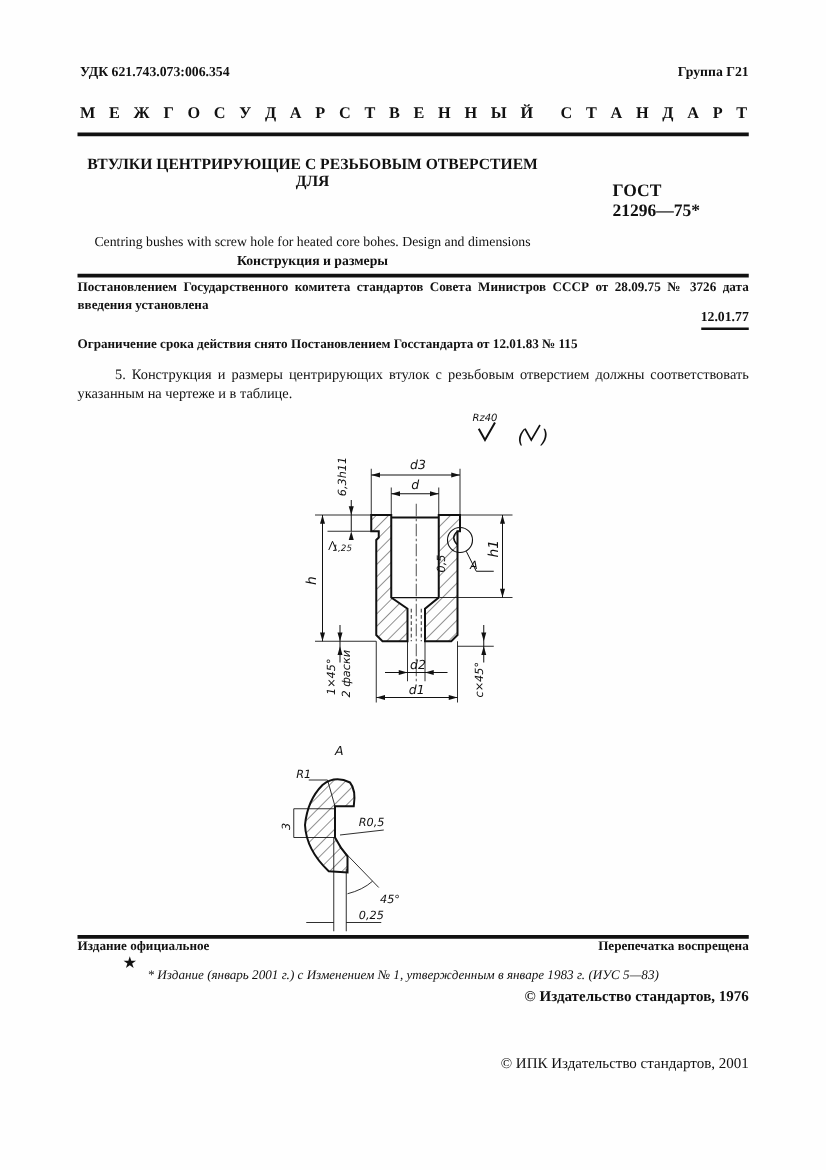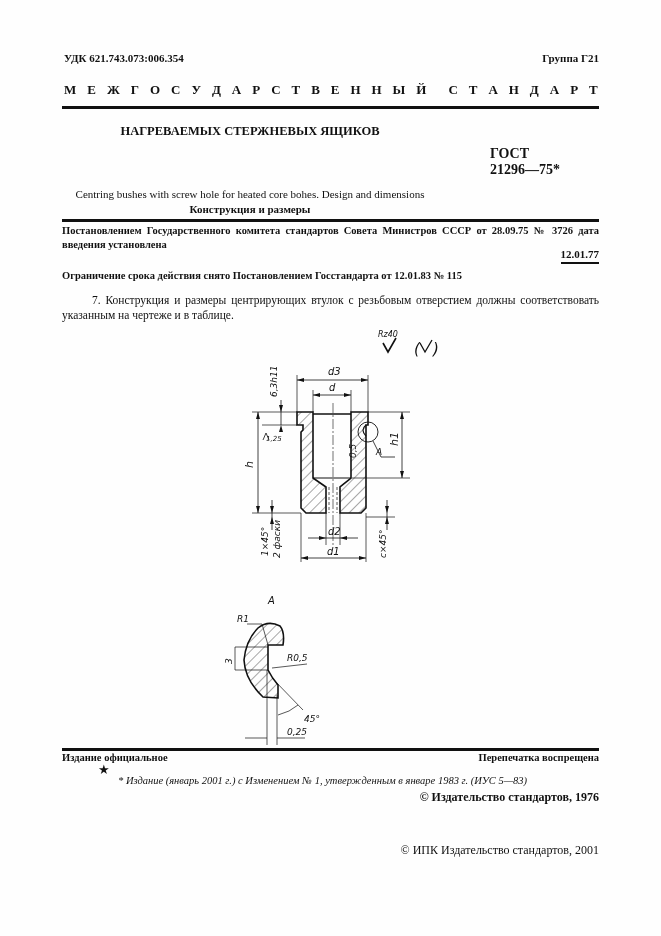--- a/index.html
+++ b/index.html
@@ -61,37 +61,37 @@
   <span>А</span>
   <span>Н</span>
   <span>Д</span>
   <span>А</span>
   <span>Р</span>
   <span>Т</span>
 </div>
 <div class="abs rule-thick" style="top:106px;"></div>
 
 <div class="abs title">
-  <div>НАГРЕВАЕМЫХ СТЕРЖНЕВЫХ ЯЩИКОВ</div>
+  <div>ВТУЛКИ ЦЕНТРИРУЮЩИЕ С РЕЗЬБОВЫМ ОТВЕРСТИЕМ ДЛЯ</div>
 </div>
 <div class="abs subtitle">Конструкция и размеры</div>
 <div class="abs en-title">Centring bushes with screw hole for heated core bohes. Design and dimensions</div>
 <div class="abs gost">
   <div>ГОСТ</div>
   <div>21296—75*</div>
 </div>
 
 <div class="abs rule-thick" style="top:219px;"></div>
 
 <div class="abs decree">Постановлением Государственного комитета стандартов Совета Министров СССР от 28.09.75 № 3726 дата введения установлена</div>
 <div class="abs date">12.01.77</div>
 <div class="abs date-line"></div>
 <div class="abs limit">Ограничение срока действия снято Постановлением Госстандарта от 12.01.83 № 115</div>
 
-<div class="abs para">7. Конструкция и размеры центрирующих втулок с резьбовым отверстием должны соответствовать указанным на чертеже и в таблице.</div>
+<div class="abs para">5. Конструкция и размеры центрирующих втулок с резьбовым отверстием должны соответствовать указанным на чертеже и в таблице.</div>
 
 <svg class="abs" style="left:0;top:0;" width="661" height="936">
   <defs>
     <pattern id="hatch" patternUnits="userSpaceOnUse" width="7" height="7" patternTransform="rotate(45)">
       <line x1="0" y1="0" x2="0" y2="7" stroke="#222" stroke-width="0.8"></line>
     </pattern>
   </defs>
 
   <g>
     <text x="378" y="337" font-size="8">Rz40</text>

